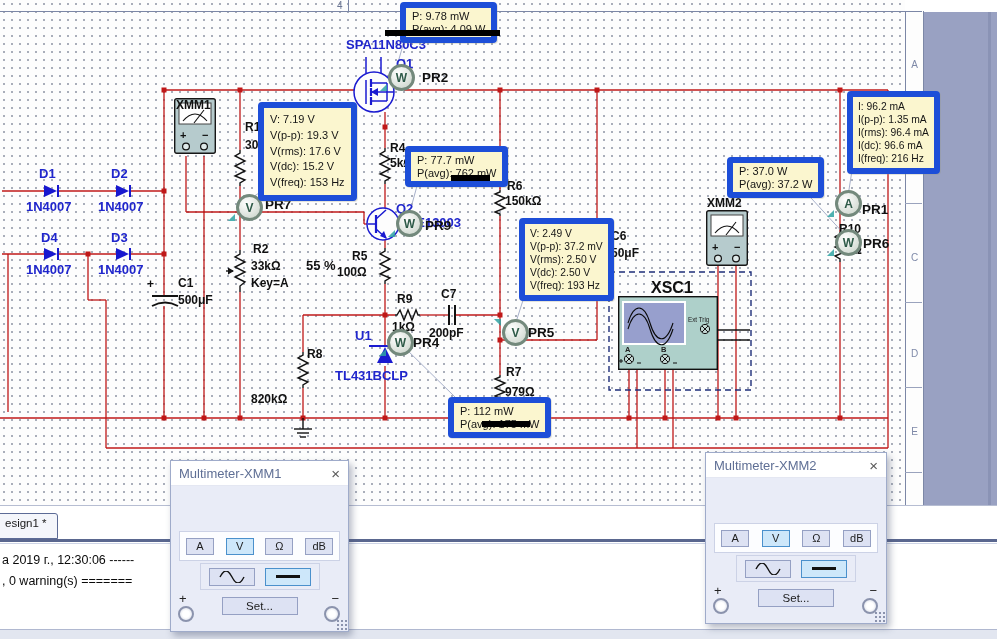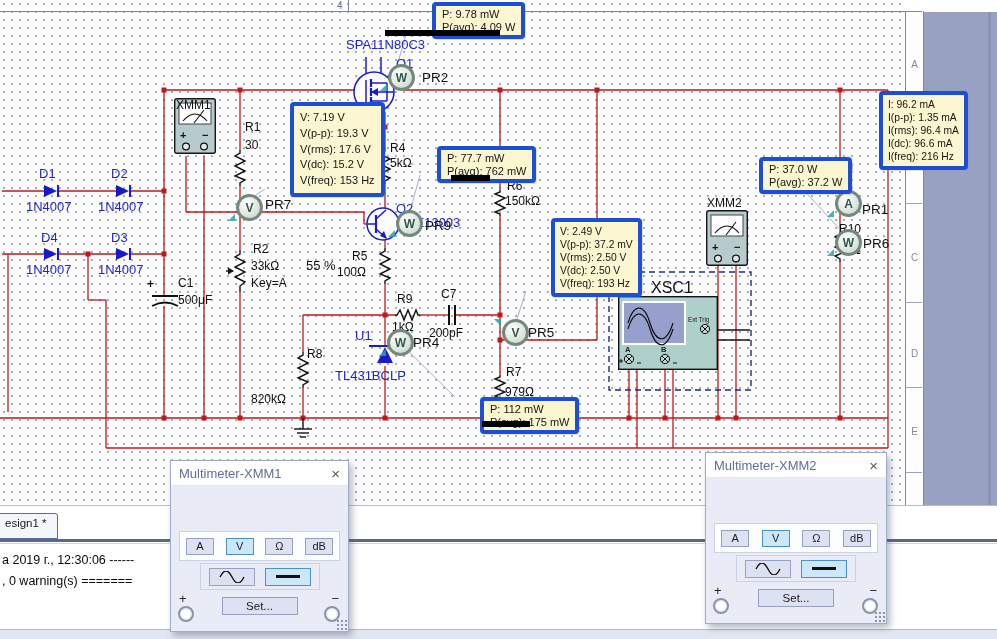--- a/index.html
+++ b/index.html
@@ -14,36 +14,36 @@
   .border-col{position:absolute;left:905px;top:11px;width:17px;height:494px;background:#fdfdfd;
               border-left:1px solid #7c87a6;border-right:1px solid #7c87a6;z-index:3;}
   .row-letter{position:absolute;width:17px;text-align:center;font-size:10px;color:#7e89a8;}
   .row-div{position:absolute;left:905px;width:17px;height:1px;background:#9aa3bd;z-index:3;}
   .top-border{position:absolute;left:0;top:11px;width:922px;height:1px;background:#7c87a6;z-index:3;}
   .top-tick{position:absolute;left:348px;top:0;width:1px;height:11px;background:#7c87a6;z-index:3;}
   .col-num{position:absolute;left:337px;top:0;font-size:10px;color:#6b7694;z-index:3;}
   
   svg.overlay{position:absolute;left:0;top:0;z-index:10;}
   
-  .lbl{position:absolute;white-space:nowrap;color:#101010;font-size:12px;font-weight:400;z-index:12;}
+  .lbl{position:absolute;white-space:nowrap;color:#101010;font-size:12px;font-weight:700;z-index:12;}
   .lbl.blue{color:#2026cc;font-size:13px;}
   .lbl.pr{font-size:13.5px;}
   .lbl.thin{font-weight:600;}
   
   .probe{position:absolute;width:21px;height:21px;border-radius:50%;border:3px solid #73897c;
          background:radial-gradient(circle at 35% 30%,#ffffff,#c7d1c7);color:#2e5a48;
          font-weight:700;font-size:12px;display:flex;align-items:center;justify-content:center;z-index:14;}
   .probe::after{content:"";position:absolute;width:0;height:0;border:5px solid transparent;
          border-top-color:rgba(47,163,163,.85);left:-9px;bottom:-8px;transform:rotate(-45deg);}
   .probe.tl::after{left:-9px;top:-8px;bottom:auto;border-top-color:transparent;
          border-bottom-color:rgba(47,163,163,.85);transform:rotate(45deg);}
   
-  .probe-box{position:absolute;background:#fbf6cf;border:4px solid #1d4ed8;border-radius:4px;
+  .probe-box{position:absolute;background:#fbf6cf;border:6px solid #1d4ed8;border-radius:4px;
          padding:2px 6px;font-size:11px;color:#151515;line-height:12.5px;z-index:30;
-         box-shadow:1px 1px 0 rgba(150,150,120,.25);white-space:nowrap;margin-left:32px;}
+         box-shadow:1px 1px 0 rgba(150,150,120,.25);white-space:nowrap;}
   .probe-box.five{line-height:15.8px;padding:4px 6px;}
   .probe-box.compact{font-size:10.3px;line-height:13px;padding:3px 5px;}
   .bar{position:absolute;background:#000;height:6px;z-index:31;}
   
   .mm{position:absolute;width:177px;height:170px;background:#e9ecf7;border:1px solid #9fabca;
       box-shadow:3px 4px 7px rgba(70,80,110,.4);z-index:50;}
   .mm-title{height:24px;background:#fff;border-bottom:1px solid #e4e7f2;display:flex;
       align-items:center;justify-content:space-between;padding:0 8px;}
   .mm-title span.t{color:#5f6f95;font-size:13px;}
   .mm-close{color:#5a5a5a;font-size:15px;line-height:15px;cursor:default;}

